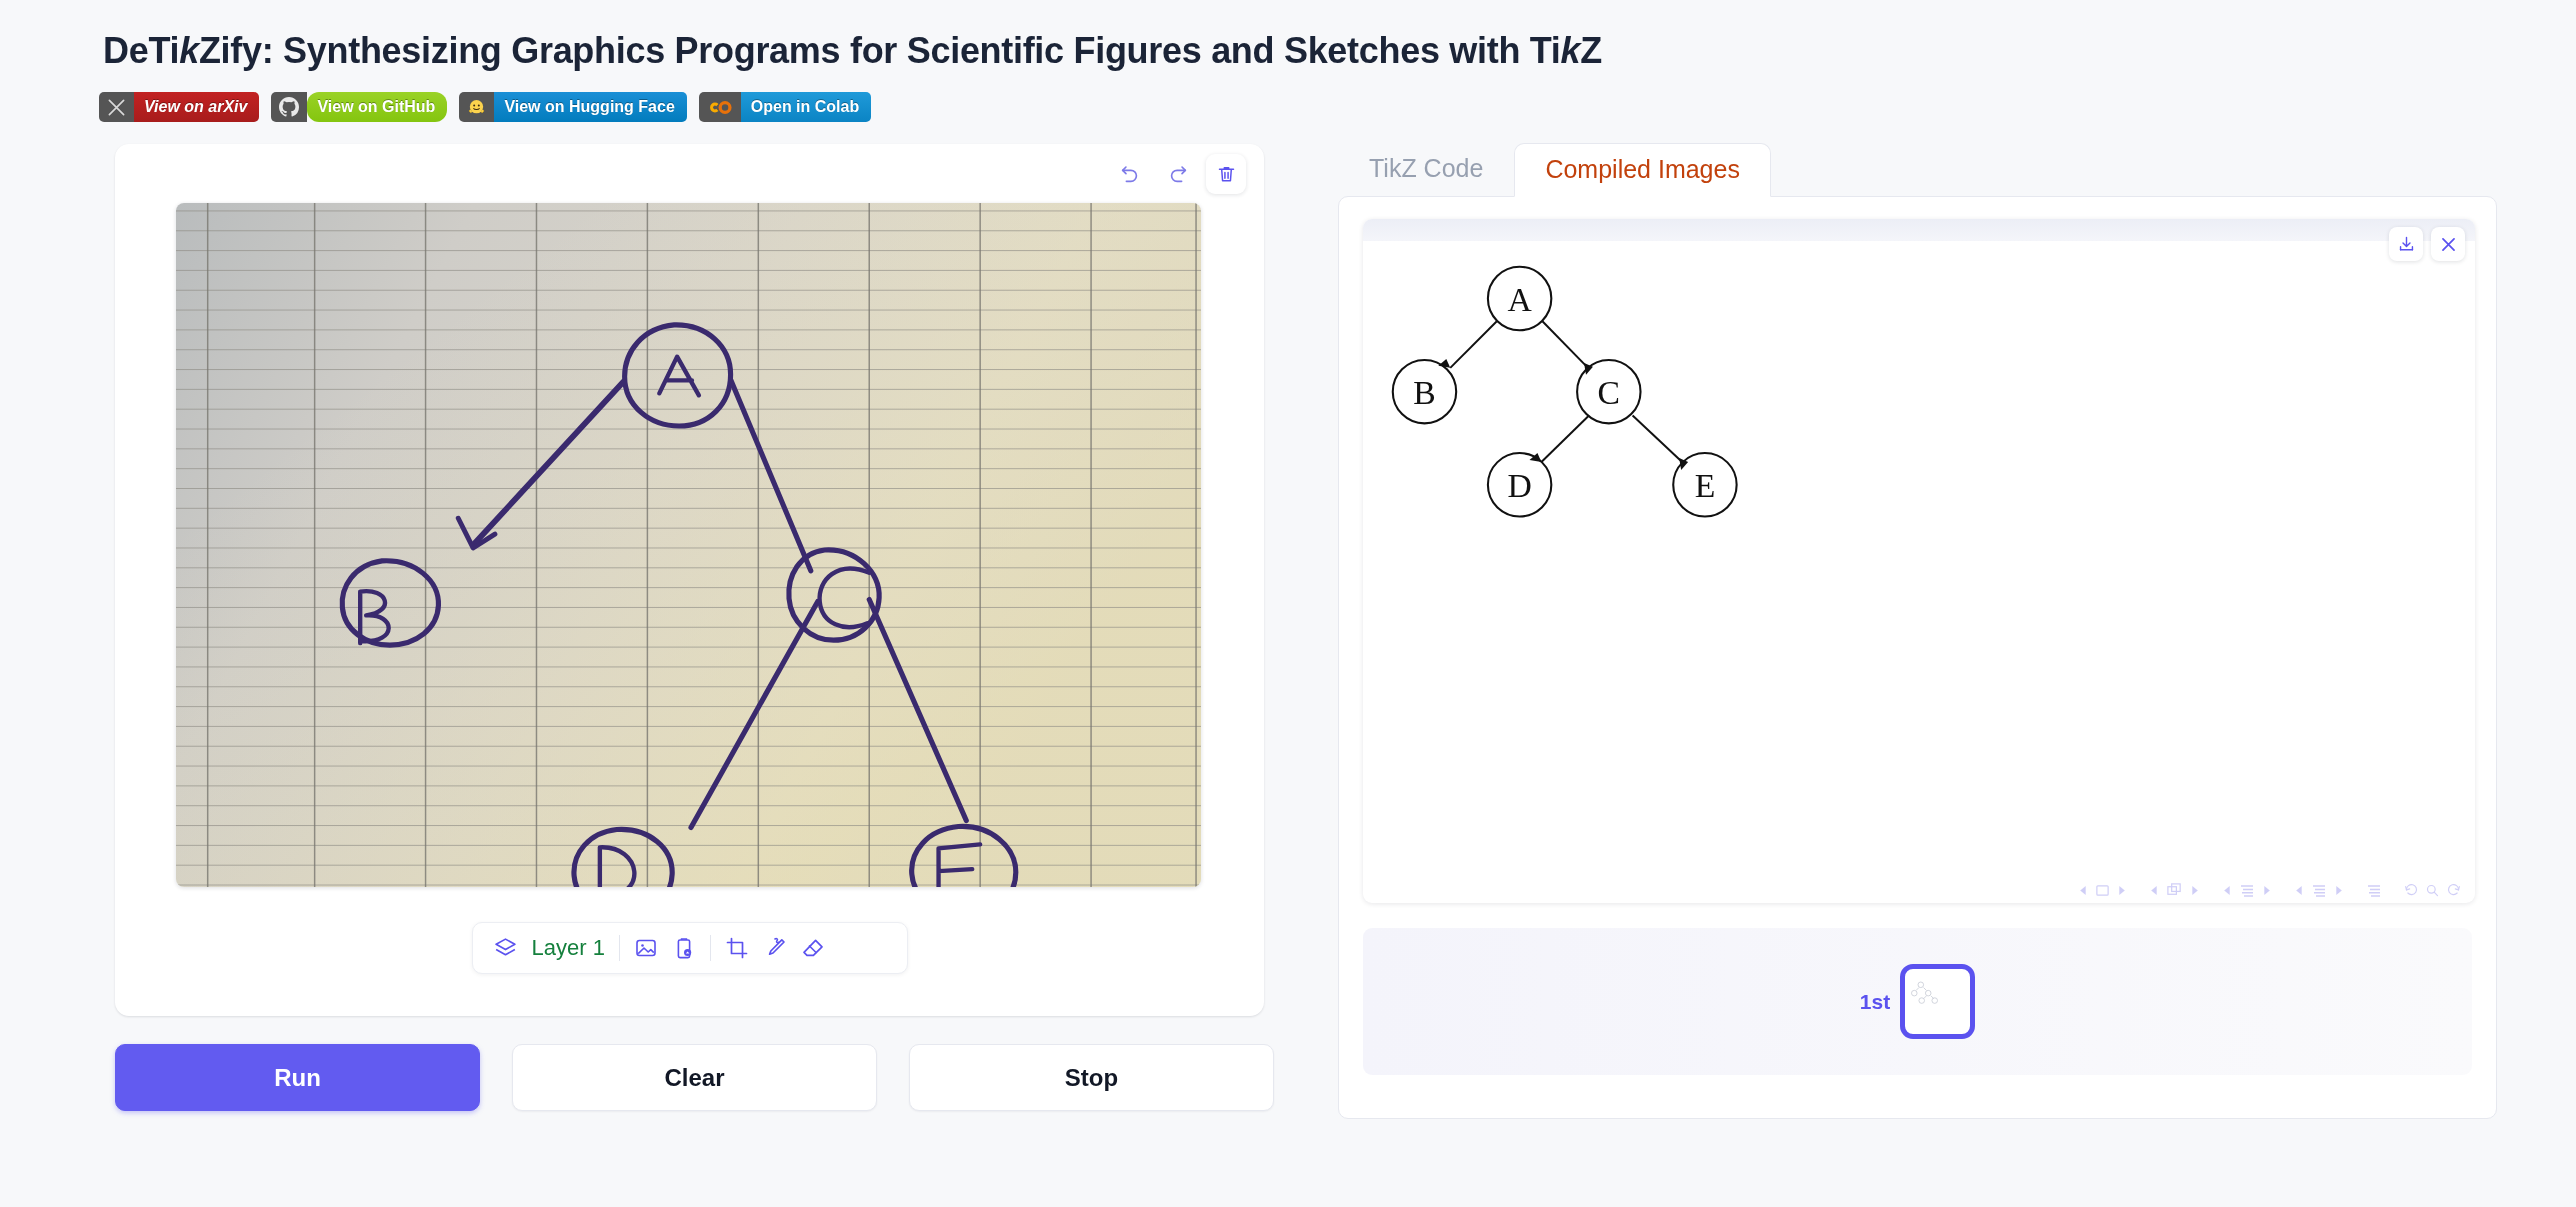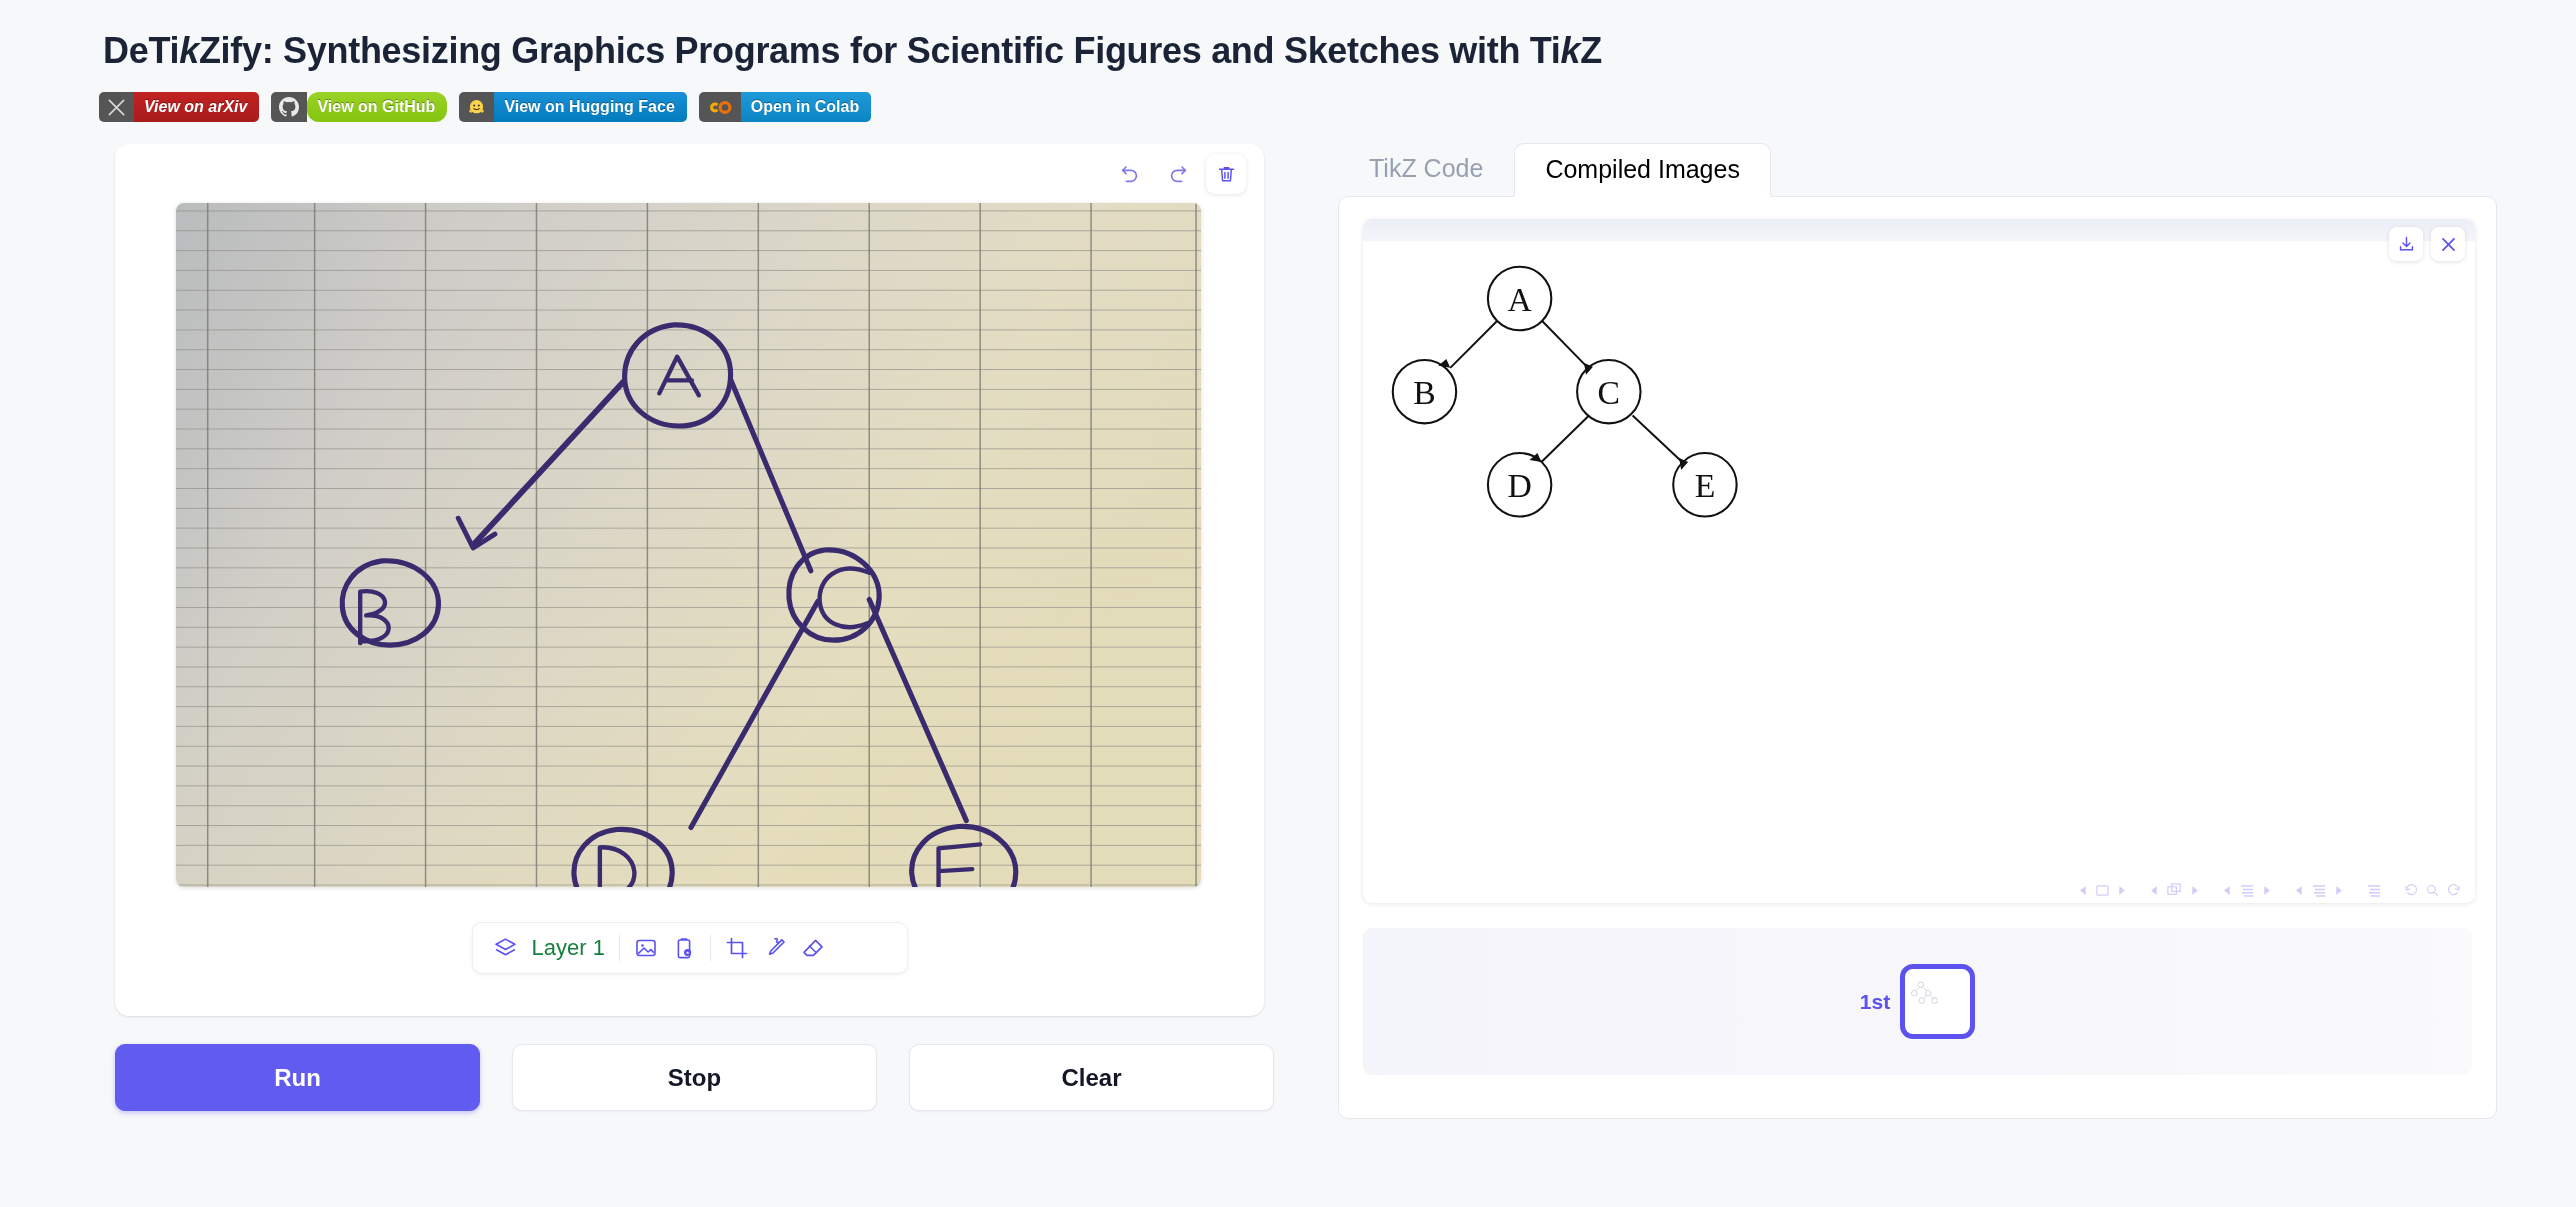--- a/index.html
+++ b/index.html
@@ -167,21 +167,21 @@
     font-size: 25px;
     padding: 10px 30px 12px 30px;
     color: #97a0b0;
     cursor: pointer;
     border: 1px solid transparent;
     border-radius: 10px 10px 0 0;
     background: transparent;
     line-height: 1.2;
   }
   .tab.active {
-    color: #000000;
+    color: #c2410c;
     background: #ffffff;
     border-color: #e6e8ef;
     border-bottom-color: #ffffff;
     margin-bottom: -1px;
   }
   .panel {
     background: #ffffff;
     border: 1px solid #e6e8ef;
     border-radius: 10px;
     width: 1159px;
@@ -415,22 +415,22 @@
               <path d="M14.6 4.4 21 10.8 12.4 19.4H6L3 16.4z" stroke="#5b52ef" stroke-width="1.7" fill="none" stroke-linejoin="round"></path>
               <path d="M8 9.5 15.5 17" stroke="#5b52ef" stroke-width="1.6"></path>
             </svg>
         </span>
       </div>
 
     </div>
 
     <div class="actions" style="margin-left:0;">
       <div class="btn primary">Run</div>
+      <div class="btn">Clear</div>
       <div class="btn">Stop</div>
-      <div class="btn">Clear</div>
     </div>
 
   </div>
 
   <div class="col-right">
 
     <div class="tabs">
       <div class="tab">TikZ Code</div>
       <div class="tab active">Compiled Images</div>
     </div>

